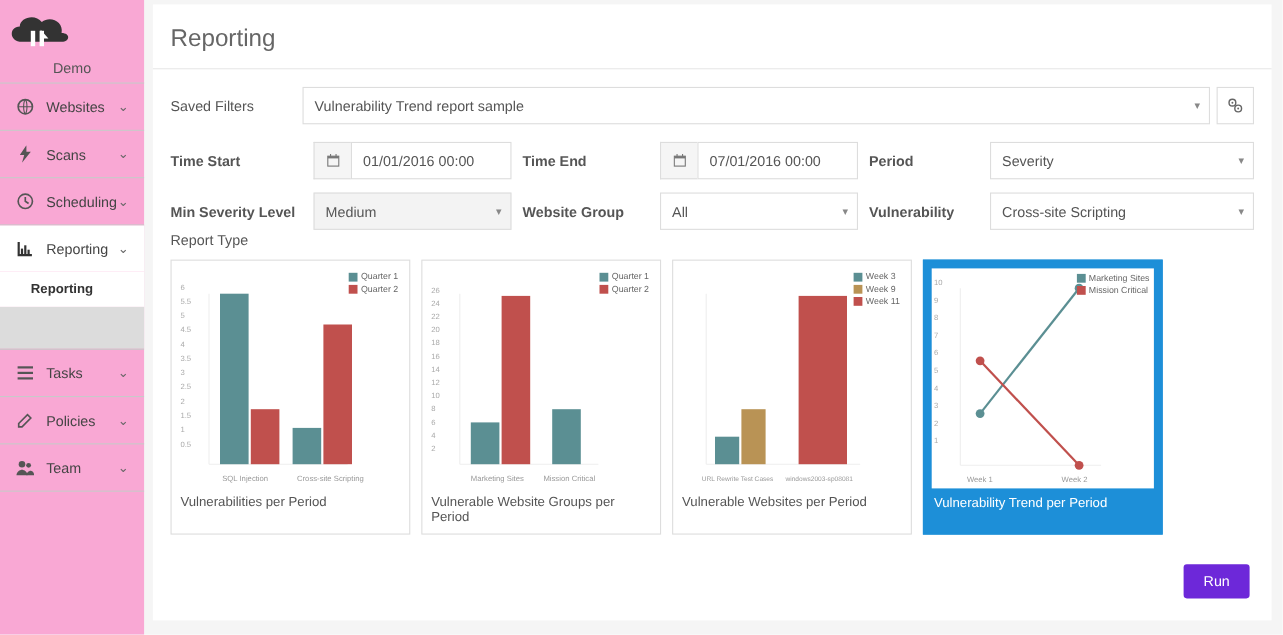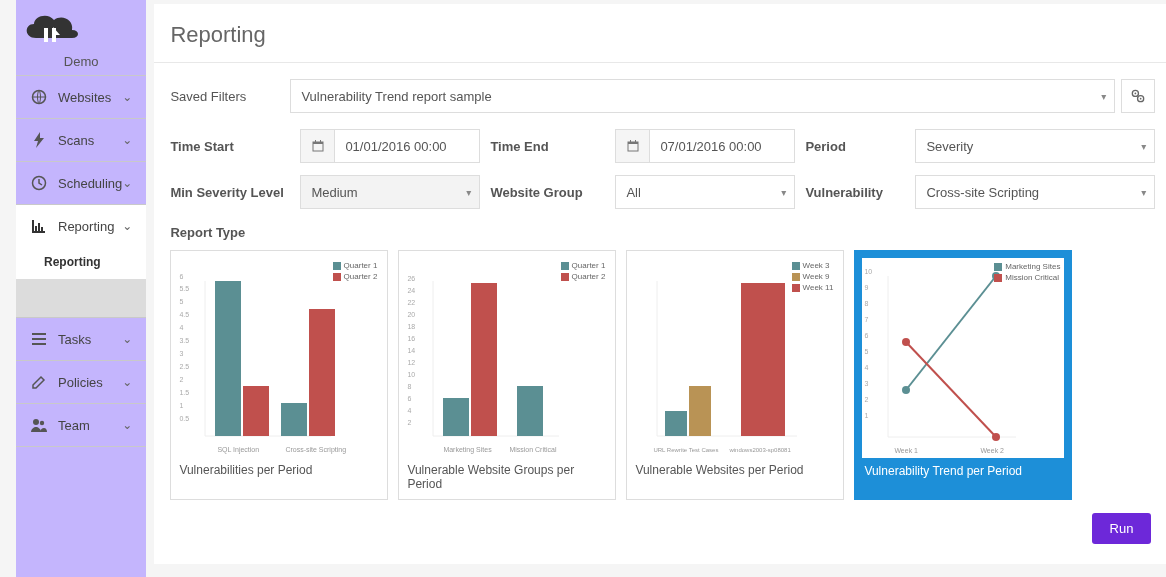--- a/index.html
+++ b/index.html
@@ -1,17 +1,17 @@
 <!DOCTYPE html>
 <html><head>
 <meta charset="utf-8">
 <style>
 * { box-sizing: border-box; margin: 0; padding: 0; }
 body { font-family: "Helvetica Neue", Arial, sans-serif; font-size: 13px; color: #555; background: #f5f5f5; width: 1166px; height: 577px; overflow: hidden; display: flex; }
-.sidebar { width: 178px; background: #c4b5fd; height: 577px; margin-left: 16px; }
+.sidebar { width: 178px; background: #f9a8d4; height: 577px; }
 .logo-area { text-align: center; padding: 10px 0 6px; }
 .logo-area svg { width: 68px; height: 38px; }
 .logo-label { font-size: 13px; color: #555; margin-top: 6px; }
 .nav-item { display: flex; align-items: center; padding: 12px 14px; color: #444; cursor: pointer; position: relative; }
 .nav-item .icon { width: 18px; height: 18px; margin-right: 10px; display: inline-flex; align-items: center; justify-content: center; }
 .nav-item .label { flex: 1; font-size: 13px; }
 .nav-item .chev { font-size: 12px; color: #666; }
 .nav-group-divider { height: 1px; background: #c9c9c9; margin: 0; }
 .nav-item.active { background: #fff; }
 .sub-item { padding: 8px 14px 10px 28px; background: #fff; color: #333; font-weight: 700; font-size: 12px; }
@@ -24,21 +24,21 @@
 .select-box, .input-box { height: 34px; border: 1px solid #ddd; background: #fff; display: flex; align-items: center; padding: 12px 10px; font-size: 13px; color: #555; position: relative; }
 .saved-select { flex: 1; }
 .cog-btn { width: 34px; height: 34px; border: 1px solid #ddd; margin-left: 6px; display: flex; align-items: center; justify-content: center; cursor: pointer; background: #fff; }
 .filters-grid { display: grid; grid-template-columns: 120px 180px 115px 180px 100px 240px; column-gap: 10px; row-gap: 12px; align-items: center; }
 .filters-grid .flabel { font-weight: 700; font-size: 13px; color: #555; }
 .input-group { display: flex; }
 .input-addon { width: 34px; height: 34px; border: 1px solid #ddd; border-right: none; background: #f5f5f5; display: flex; align-items: center; justify-content: center; }
 .text-input { height: 34px; border: 1px solid #ddd; padding: 0 10px; font-size: 13px; color: #555; flex: 1; background:#fff; }
 .sel { position: relative; }
 .sel::after { content: "▾"; position: absolute; right: 8px; top: 50%; transform: translateY(-50%); color: #888; font-size: 10px; pointer-events:none; }
-.report-type-label { font-weight: 700; margin: 16px 0 10px; }
+.report-type-label { font-weight: 400; margin: 2px 0 10px; }
 .cards { display: flex; gap: 10px; }
 .card { width: 218px; border: 1px solid #ddd; padding: 6px; cursor: pointer; background: #fff; }
 .card.chosen { border: 2px solid #1d8fd8; background: #1d8fd8; }
 .card.chosen .card-title { color: #fff; }
 .thumb { background: #fff; height: 200px; position: relative; padding: 4px; }
 .card-title { font-size: 12px; color: #555; padding: 6px 2px 2px; }
 .legend { position: absolute; right: 4px; top: 4px; font-size: 8px; color: #666; }
 .legend div { display: flex; align-items: center; margin-bottom: 2px; }
 .legend .sw { width: 8px; height: 8px; margin-right: 3px; }
 .axis-label { position: absolute; font-size: 7px; color: #999; }

